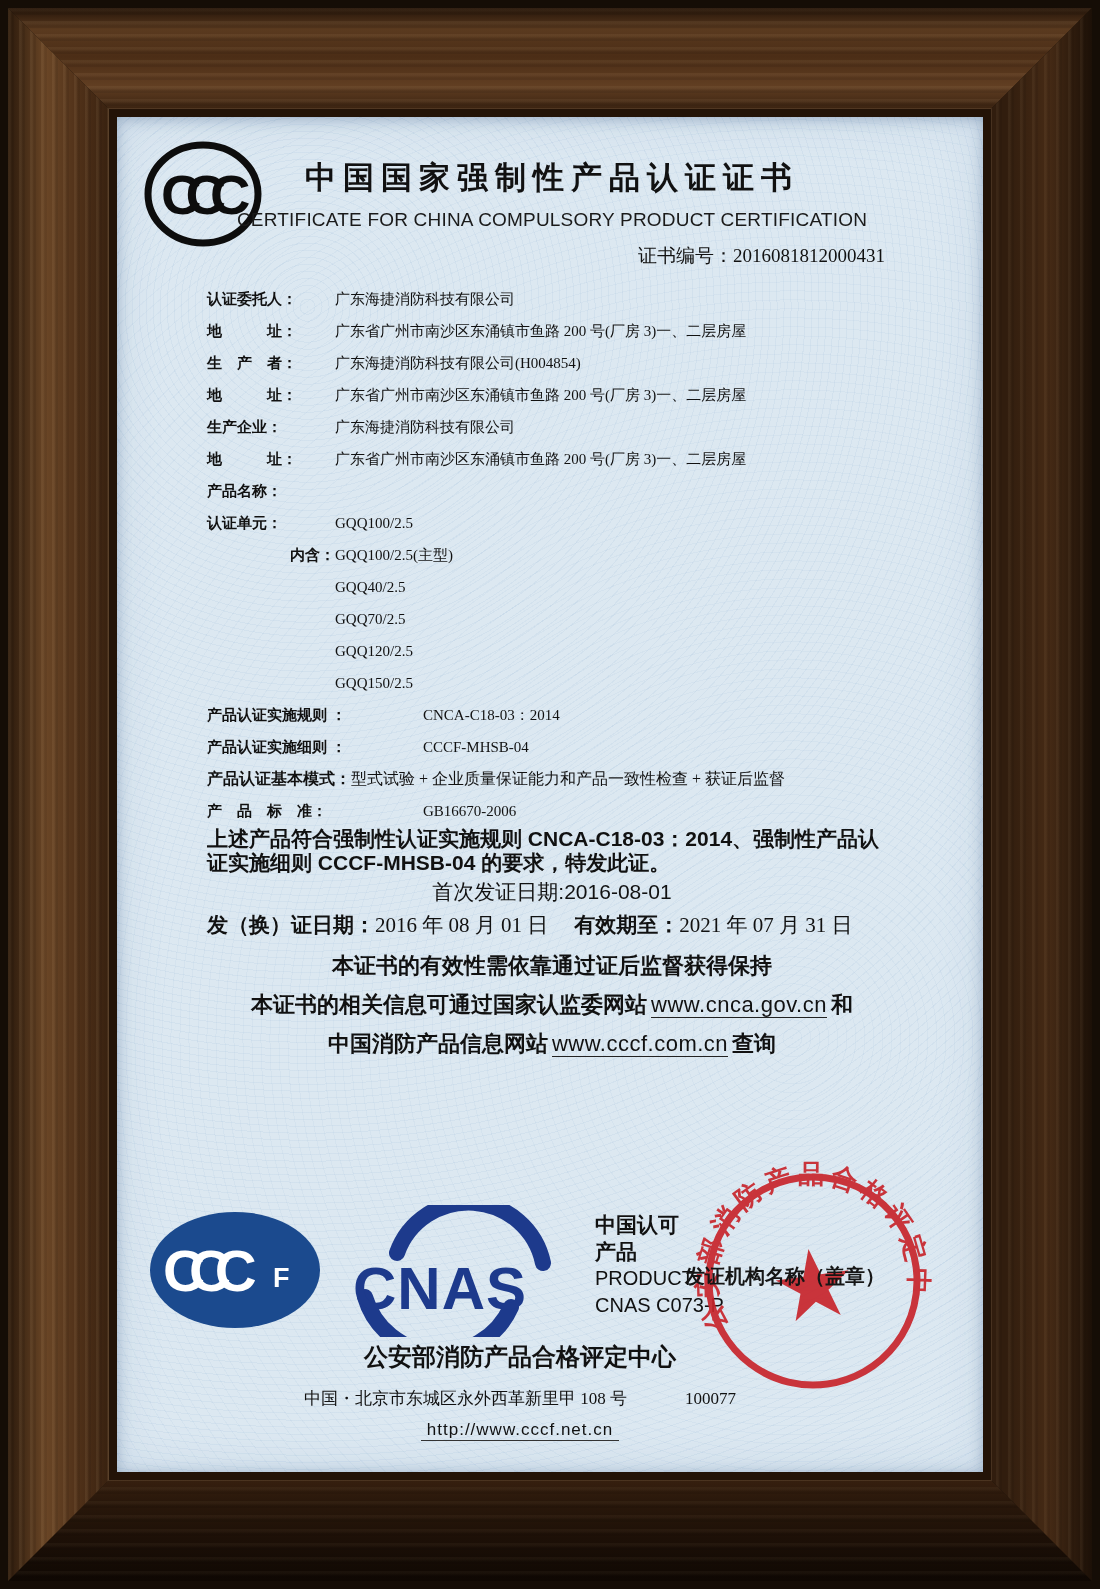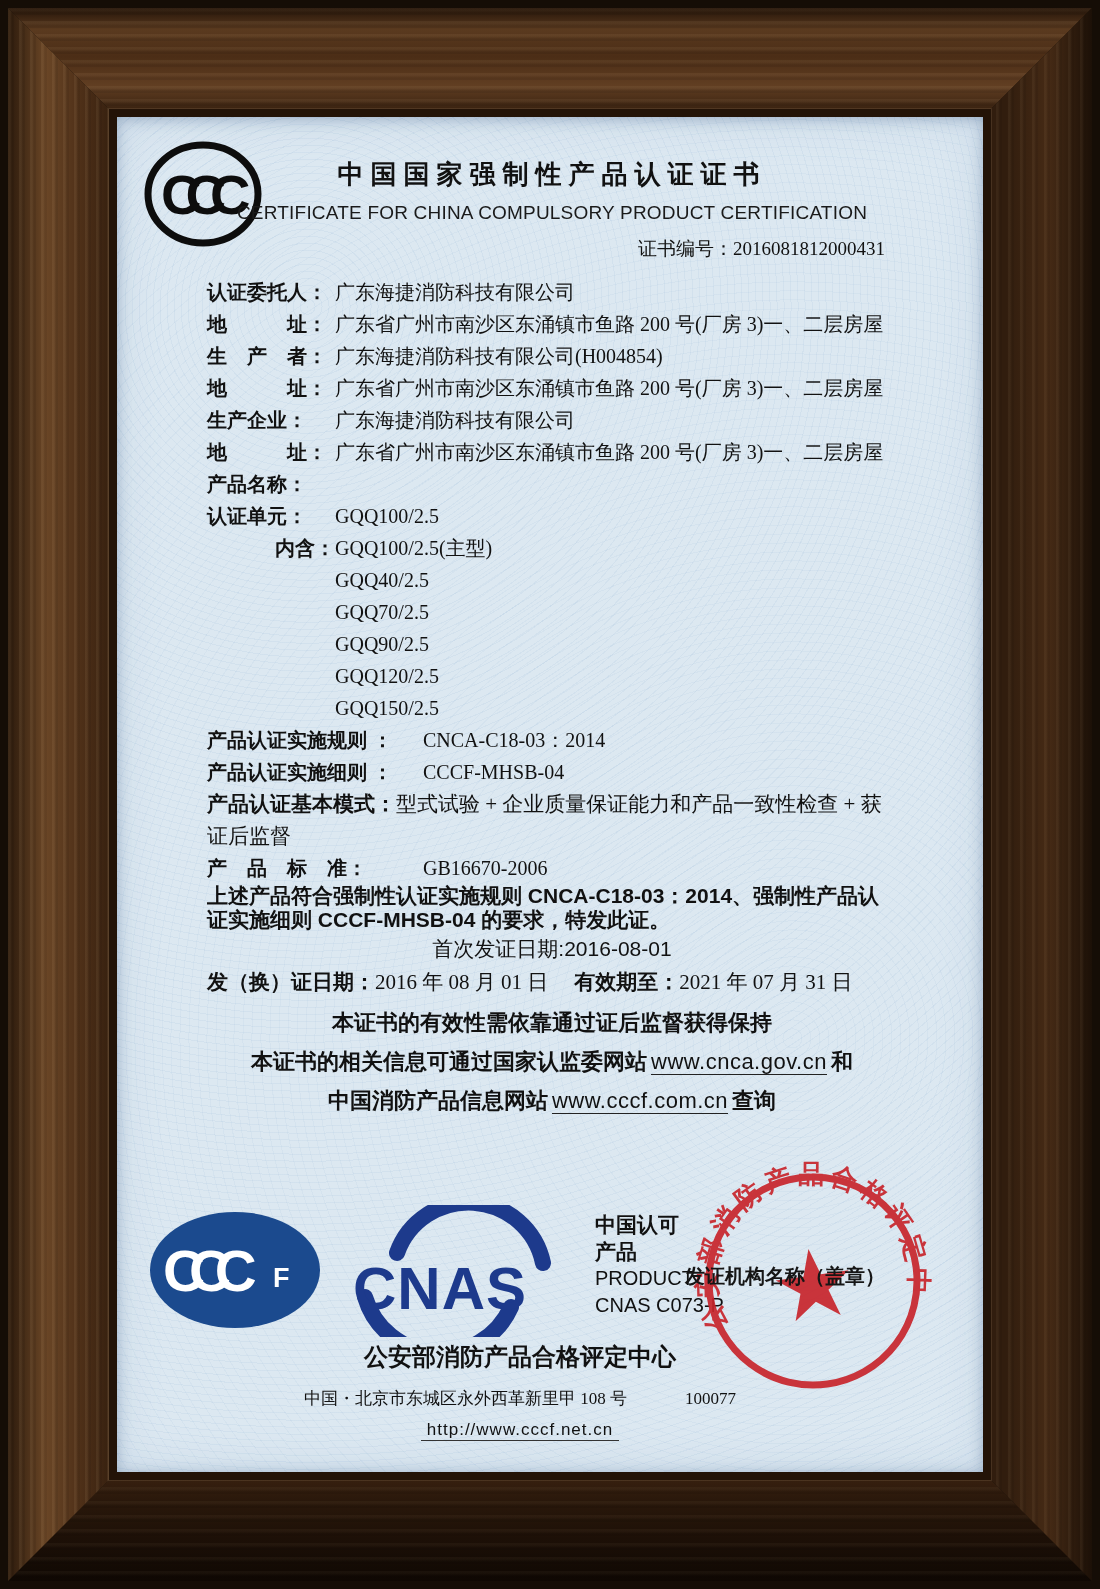--- a/index.html
+++ b/index.html
@@ -35,33 +35,33 @@
   
   .paper{position:absolute;inset:117px;background-color:#dce8f1;
     background-image:
       repeating-radial-gradient(circle at 22% 14%,rgba(125,165,205,.10) 0 1px,rgba(0,0,0,0) 1px 7px),
       repeating-radial-gradient(circle at 78% 68%,rgba(125,165,205,.08) 0 1px,rgba(0,0,0,0) 1px 9px);
     box-shadow:inset 0 2px 14px rgba(60,90,130,.35),inset 0 0 46px rgba(120,150,190,.20);}
   .content{position:absolute;inset:0;padding:26px 86px 0 90px;}
 
   .serif,.val{font-family:"Liberation Serif","DejaVu Serif",serif;}
 
-  .cert-title{font-size:26px;font-weight:700;text-align:center;letter-spacing:7px;margin:14px 0 10px;}
+  .cert-title{font-size:31px;font-weight:700;text-align:center;letter-spacing:7px;margin:14px 0 10px;}
   .cert-subtitle{font-size:19px;text-align:center;letter-spacing:.2px;margin-bottom:12px;color:#1a1a1a;}
   .cert-no-line{text-align:right;padding-right:12px;font-size:19px;margin-bottom:14px;
                 font-family:"Liberation Serif","DejaVu Serif",serif;}
 
   .ccc-mark{position:absolute;left:24px;top:22px;}
 
-  .row{display:flex;line-height:32px;font-size:20px;}
+  .row{display:flex;line-height:32px;font-size:15px;}
   .row .lbl{flex:0 0 128px;font-weight:700;}
   .row .lbl.right{text-align:right;}
   .row.wide .lbl{flex-basis:216px;}
   .row .val{flex:1;}
-  .para{margin:0;line-height:32px;font-size:21px;}
+  .para{margin:0;line-height:32px;font-size:16px;}
   .para b{font-weight:700;}
   .para .val-inline{font-family:"Liberation Serif","DejaVu Serif",serif;}
   .statement{margin:0;line-height:24px;font-size:21px;font-weight:700;}
   .center-line{text-align:center;line-height:33px;font-size:21px;font-weight:400;}
   .date-line{display:flex;line-height:34px;font-size:21px;}
   .date-line .dl{font-weight:700;}
   .date-line .dv{font-family:"Liberation Serif","DejaVu Serif",serif;padding-right:26px;}
 
   .notes{margin-top:11px;}
   .note-line{text-align:center;font-size:22px;line-height:26px;margin-bottom:13px;font-weight:700;}
@@ -145,21 +145,20 @@
       <div class="row">
         <span class="lbl"></span>
         <span class="val">GQQ40/2.5</span>
       </div>
       <div class="row">
         <span class="lbl"></span>
         <span class="val">GQQ70/2.5</span>
       </div>
       <div class="row">
         <span class="lbl"></span>
-        <span class="val">GQQ90/2.5</span>
       </div>
       <div class="row">
         <span class="lbl"></span>
         <span class="val">GQQ120/2.5</span>
       </div>
       <div class="row">
         <span class="lbl"></span>
         <span class="val">GQQ150/2.5</span>
       </div>
 

